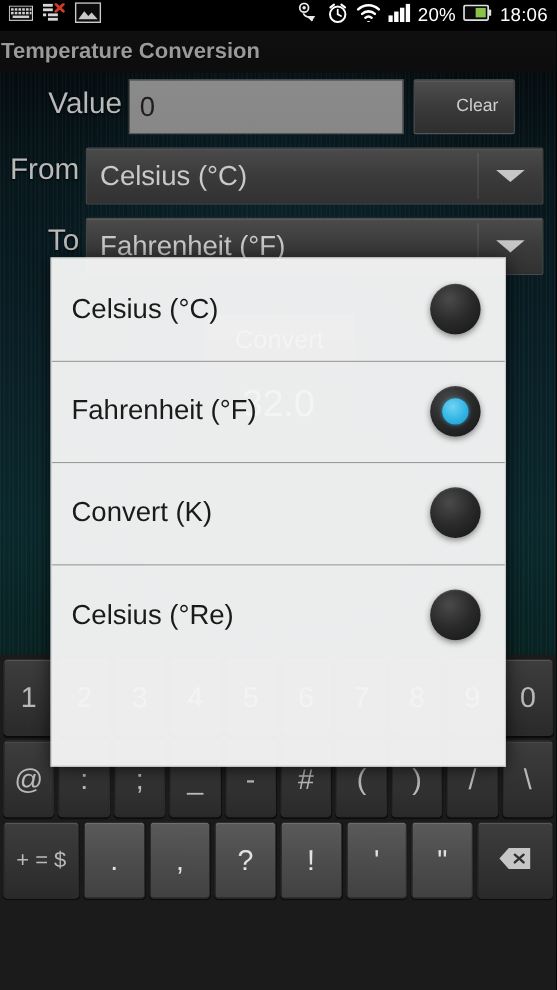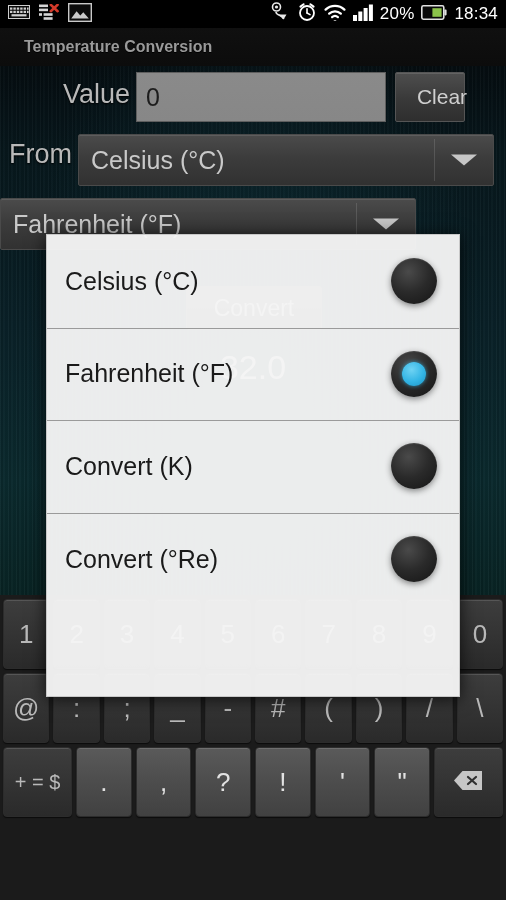--- a/index.html
+++ b/index.html
@@ -47,48 +47,48 @@
   .sb-icon { display: block; }
 
   
   #titlebar {
     position: absolute; left: 0; top: 28px; width: 506px; height: 38px;
     background: linear-gradient(180deg,#101010 0%, #0c0c0c 100%);
     z-index: 40;
     display: flex; align-items: center;
   }
   #titlebar .title {
-    color: #9a9a9a; font-size: 16px; font-weight: bold; padding-left: 24px;
+    color: #9a9a9a; font-size: 20px; font-weight: bold; padding-left: 1px;
     text-shadow: 0 1px 0 #000;
   }
 
   
   .form-area { position: absolute; left: 0; top: 66px; width: 506px; z-index: 30; }
   .row { display: flex; align-items: center; }
 
   .row-label {
     color: #b9b9b9; font-size: 27px; text-align: right;
     text-shadow: 0 1px 2px #000;
     padding-right: 6px;
   }
-  .row-value .row-label { width: 136px; }
+  .row-value .row-label { width: 117px; }
   .row-from .row-label, .row-to .row-label { width: 78px; }
 
   .value-field {
     width: 250px; height: 50px; margin-top: 6px;
     background: linear-gradient(180deg,#8a8a8a 0%, #878787 100%);
     border: 1px solid #5e5e5e;
     display: flex; align-items: center;
     color: #1d1d1d; font-size: 25px; padding-left: 9px;
   }
   .clear-btn {
-    width: 70px; height: 50px; margin-top: 6px; margin-left: 9px;
+    width: 92px; height: 50px; margin-top: 6px; margin-left: 9px;
     background: linear-gradient(180deg,#4e4e4e 0%, #3a3a3a 52%, #2e2e2e 100%);
     border: 1px solid #555; border-radius: 2px;
-    color: #cfcfcf; font-size: 21px;
+    color: #cfcfcf; font-size: 16px;
     display: flex; align-items: center; justify-content: center;
     box-shadow: inset 0 1px 0 rgba(255,255,255,0.12);
     padding-left: 24px;
   }
 
   .spinner {
     height: 52px; width: 416px; margin-top: 12px;
     background: linear-gradient(180deg,#4b4b4b 0%, #3c3c3c 45%, #313131 100%);
     border: 1px solid #4a4a4a; border-radius: 2px;
     display: flex; align-items: center; position: relative;
@@ -272,21 +272,21 @@
         </svg>
       </span>
       <span class="sb-text">20%</span>
       <span class="sb-icon">
         <svg width="26" height="15" viewBox="0 0 26 15">
           <rect x="0.8" y="0.8" width="22" height="13.4" rx="1.6" fill="#0a0a0a" stroke="#e0e0e0" stroke-width="1.6"></rect>
           <rect x="23.4" y="4.6" width="2.2" height="5.8" rx="0.8" fill="#e0e0e0"></rect>
           <rect x="11.4" y="3.2" width="9.2" height="8.6" fill="#8bc34a"></rect>
         </svg>
       </span>
-      <span class="sb-text">18:34</span>
+      <span class="sb-text">18:06</span>
     </div>
   </div>
 
   <div id="titlebar">
     <span class="title">Temperature Conversion</span>
   </div>
 
   <div class="form-area">
 
     <div class="row row-value">
@@ -298,20 +298,21 @@
     <div class="row row-from">
       <span class="row-label">From</span>
       <div class="spinner">
         <span class="sp-text">Celsius (°C)</span>
         <span class="sp-div"></span>
         <span class="caret"></span>
       </div>
     </div>
 
     <div class="row row-to">
+      <span class="row-label">To</span>
       <div class="spinner">
         <span class="sp-text">Fahrenheit (°F)</span>
         <span class="sp-div"></span>
         <span class="caret"></span>
       </div>
     </div>
 
   </div>
 
   <div id="convert-btn">Convert</div>
@@ -386,21 +387,21 @@
     </div>
 
     <div class="dlg-item">
       <span class="dlg-label">Convert (K)</span>
       <span class="radio">
           <span class="dot"></span>
         </span>
     </div>
 
     <div class="dlg-item">
-      <span class="dlg-label">Convert (°Re)</span>
+      <span class="dlg-label">Celsius (°Re)</span>
       <span class="radio">
           <span class="dot"></span>
         </span>
     </div>
 
 
   </div>
 
 </div>
 

